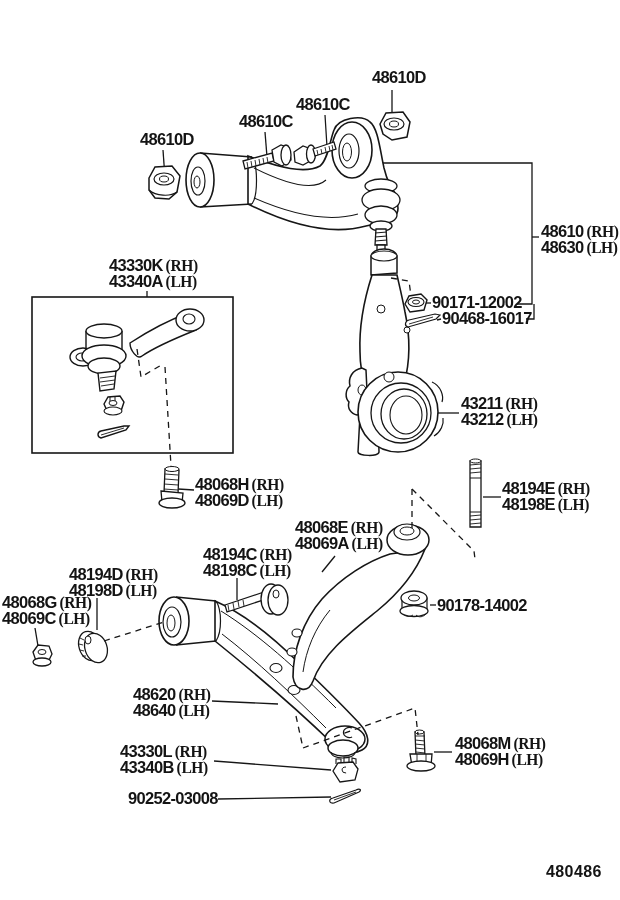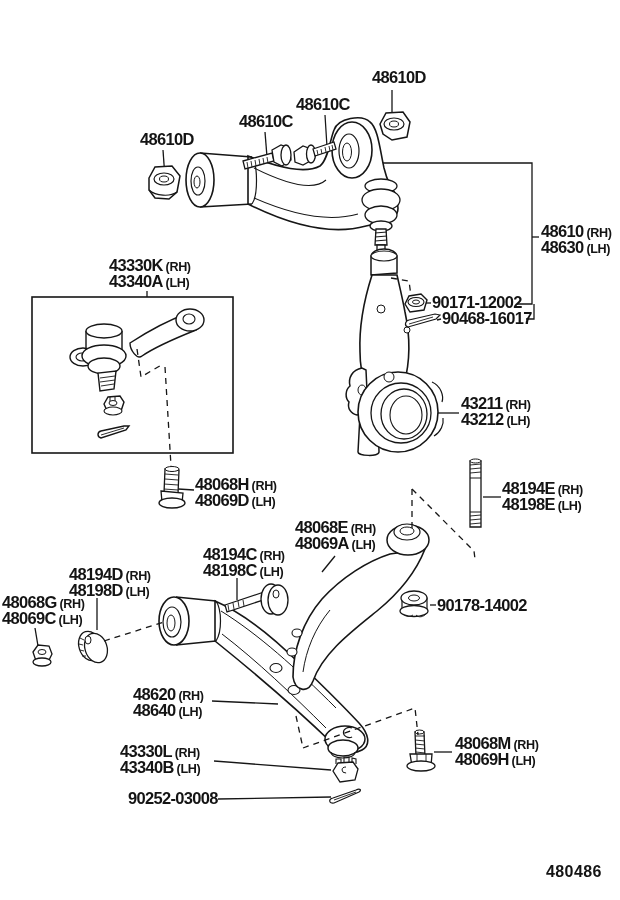--- a/index.html
+++ b/index.html
@@ -3,21 +3,21 @@
 <meta charset="utf-8">
 <style>
   html,body{margin:0;padding:0;background:#ffffff;}
   .stage{position:relative;width:620px;height:900px;overflow:hidden;background:#fff;
          font-family:"Liberation Sans",sans-serif;color:#141414;}
   .stage svg{position:absolute;left:0;top:0;}
   .lbl{position:absolute;white-space:nowrap;font-weight:700;font-size:17px;line-height:16px;
        letter-spacing:-0.7px;transform:scaleX(0.97);transform-origin:0 0;}
   .row{display:flex;align-items:baseline;height:16px;}
   .pn{display:inline-block;}
-  .tag{font-size:13px;margin-left:3px;letter-spacing:-0.4px;}
+  .tag{font-size:16px;margin-left:3px;letter-spacing:-0.4px;font-family:Liberation Serif, serif;}
   .fig{position:absolute;font-weight:700;font-size:16px;letter-spacing:0.4px;}
 </style>
 </head>
 <body>
 
 <div class="stage">
 
 <svg width="620" height="900" viewBox="0 0 620 900">
 
   <g stroke="#161616" stroke-width="1.3" fill="none">

